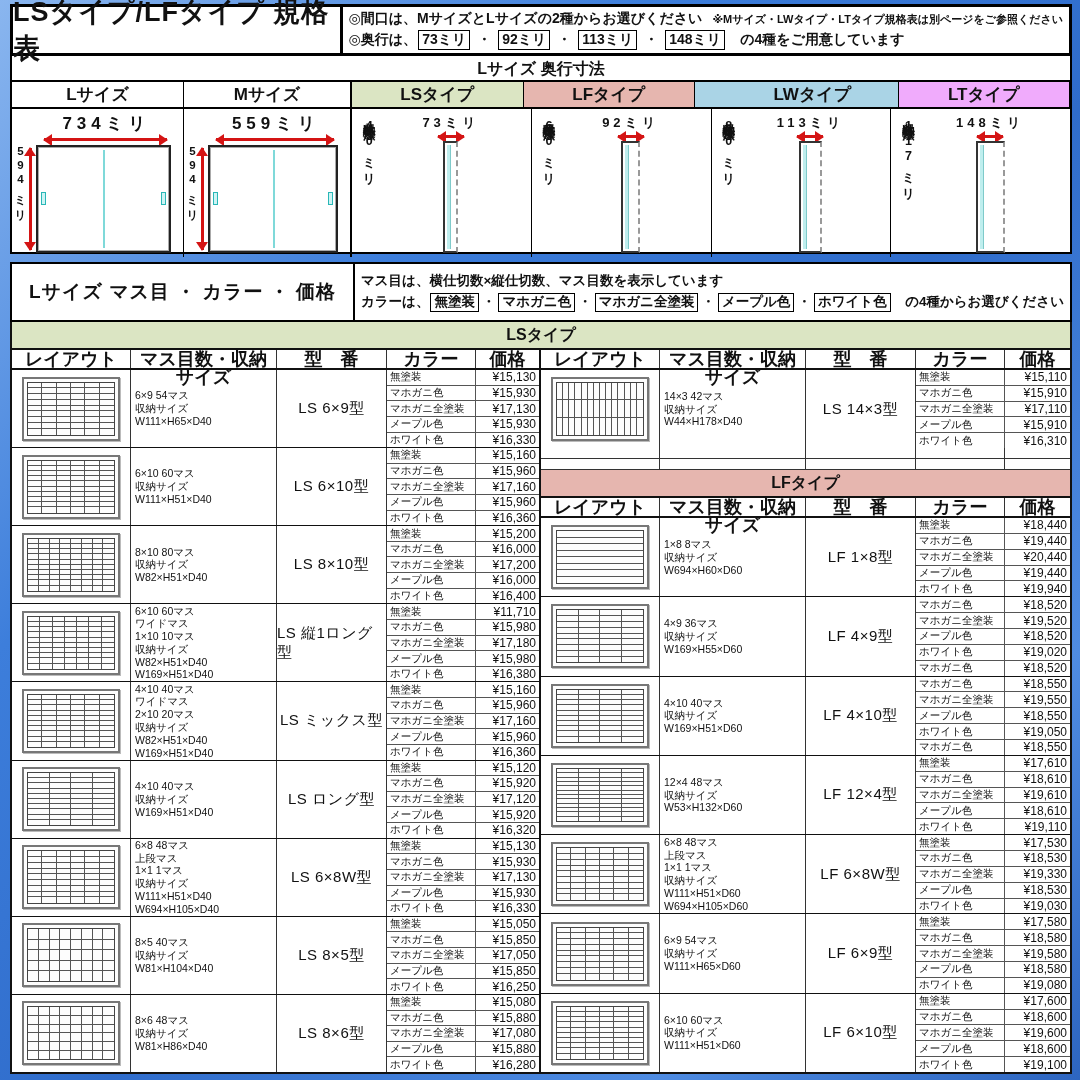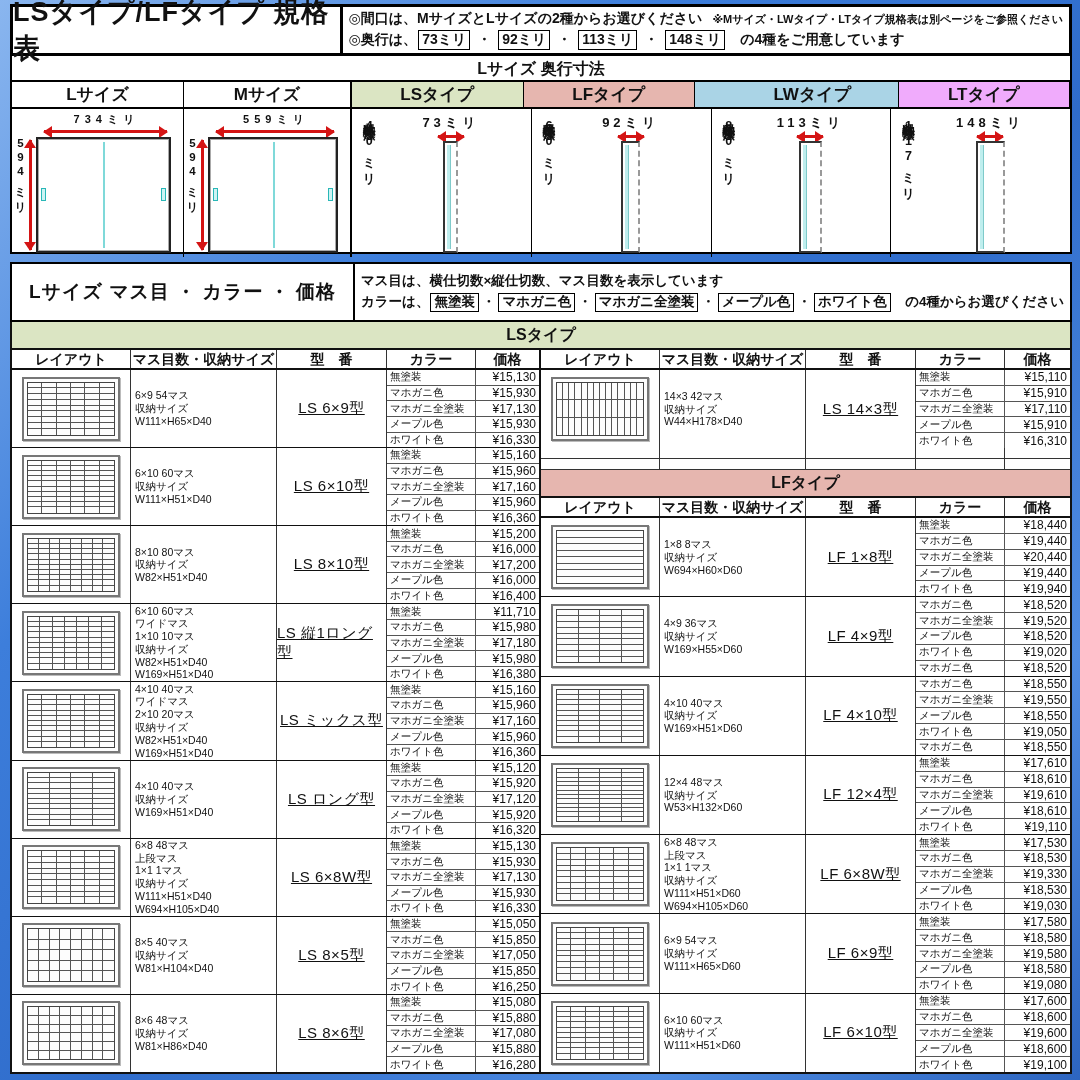--- a/index.html
+++ b/index.html
@@ -38,21 +38,21 @@
   .t3 { background:#f0abfc; }
   .dims-body { flex:1; display:flex; }
   .dims-body .bcell { border-right:1.5px solid #000; position:relative; }
   .cab-cell { width:172px; padding:3px 6px 4px 2px; }
   .cab-cell.m { width:168px; border-right-width:2px !important; }
   .type-cell { flex:1; display:flex; padding:4px 4px; }
   .dims-body .bcell:last-child { border-right:none; }
 
   
   .cab-fig { height:100%; display:flex; flex-direction:column; }
-  .wlabel { text-align:center; font-size:11px; font-weight:bold; letter-spacing:5px; margin-left:22px; }
+  .wlabel { text-align:center; font-size:17px; font-weight:bold; letter-spacing:5px; margin-left:22px; }
   .arrh-wrap { margin-left:28px; margin-right:8px; padding:3px 2px 2px; }
   .arr-h { position:relative; height:3px; background:#d41414; }
   .arr-h::before { content:""; position:absolute; left:-1px; top:-4.5px; border:6px solid transparent; border-left:0; border-right:9px solid #d41414; }
   .arr-h::after  { content:""; position:absolute; right:-1px; top:-4.5px; border:6px solid transparent; border-right:0; border-left:9px solid #d41414; }
   .cab-row { flex:1; display:flex; margin-top:2px; }
   .vlab { writing-mode:vertical-rl; text-orientation:upright; font-size:11.5px; font-weight:bold; line-height:1; letter-spacing:2px; }
   .arrv-wrap { padding:3px 4px 3px 3px; display:flex; }
   .arr-v { position:relative; width:3px; background:#d41414; }
   .arr-v::before { content:""; position:absolute; top:-1px; left:-4.5px; border:6px solid transparent; border-top:0; border-bottom:9px solid #d41414; }
   .arr-v::after  { content:""; position:absolute; bottom:-1px; left:-4.5px; border:6px solid transparent; border-bottom:0; border-top:9px solid #d41414; }
@@ -83,37 +83,37 @@
   
   .banner-ls { height:26px; background:#dbe5c3; border:2px solid #111; border-top:none; border-bottom:none;
                text-align:center; font-size:16px; font-weight:bold; line-height:25px; }
 
   
   .tables { height:726px; display:flex; border:2px solid #111; background:#fff; }
   .half { width:50%; display:flex; flex-direction:column; }
   .half.left { border-right:2px solid #111; }
 
   .thead { height:20px; flex:none; display:flex; border-bottom:2px solid #111; }
-  .thead > div { font-size:14px; font-weight:bold; text-align:center; line-height:18px; }
+  .thead > div { font-size:18px; font-weight:bold; text-align:center; line-height:18px; }
   .w-layout { width:118px; }
   .w-spec { width:146px; border-left:1.5px solid #333; }
   .w-model { width:110px; border-left:1.5px solid #333; }
   .w-colors { flex:1; border-left:1.5px solid #333; display:flex; }
   .w-cname { width:88px; }
   .w-cprice { flex:1; border-left:1.5px solid #333; }
 
   .block { display:flex; border-bottom:1.5px solid #111; min-height:0; }
   .block.flex1 { flex:1; }
   .block.fixed { height:78px; flex:none; }
   .block:last-child { border-bottom:none; }
   .c-layout { width:118px; display:flex; align-items:center; justify-content:center; padding:2px; }
   .c-spec { width:146px; border-left:1.5px solid #333; padding:2px 4px; display:flex; flex-direction:column; justify-content:center; }
   .spec-line { font-size:10.5px; line-height:1.22; white-space:nowrap; }
   .c-model { width:110px; border-left:1.5px solid #333; display:flex; align-items:center; justify-content:center;
-             font-size:15px; letter-spacing:0.5px;text-decoration:underline; }
+             font-size:15px; letter-spacing:0.5px; }
   .c-prices { flex:1; border-left:1.5px solid #333; display:flex; flex-direction:column; }
   .prow { flex:1; display:flex; border-bottom:1px solid #555; min-height:0; }
   .prow:last-child { border-bottom:none; }
   .cname { width:88px; font-size:10.5px; display:flex; align-items:center; padding-left:3px; white-space:nowrap; overflow:hidden; }
   .cprice { flex:1; border-left:1px solid #555; font-size:12px; display:flex; align-items:center; justify-content:flex-end; padding-right:3px; white-space:nowrap; }
 
   .empty-row { height:11px; flex:none; display:flex; border-bottom:1px solid #333; }
   .empty-row > div { height:100%; }
   .banner-lf { height:28px; flex:none; background:#e6b6af; border-bottom:2px solid #111; text-align:center;
                font-size:16px; font-weight:bold; line-height:26px; }

